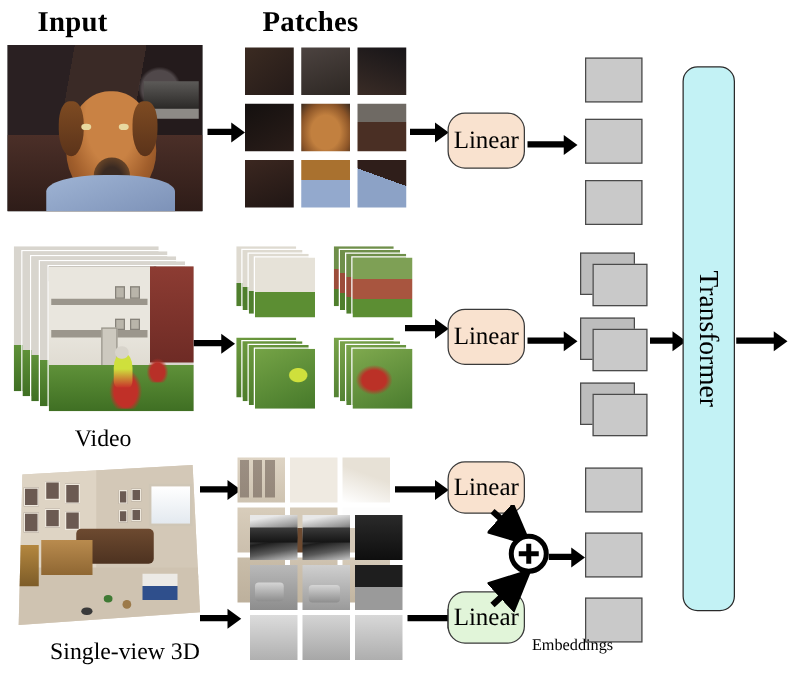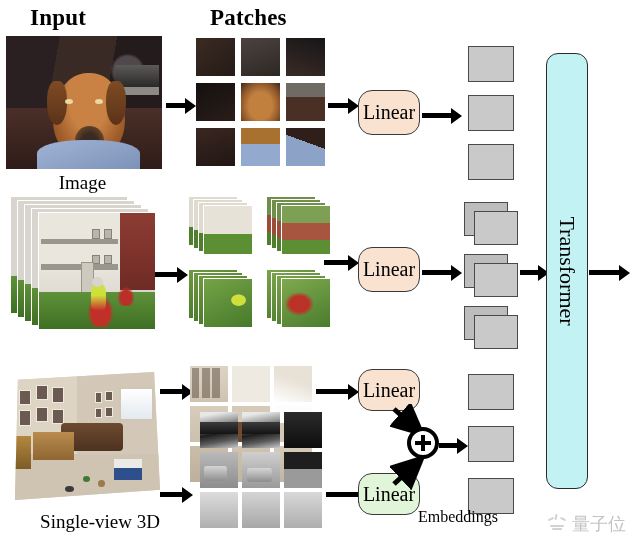--- a/index.html
+++ b/index.html
@@ -29,21 +29,21 @@
   .row-label{
     position:absolute;
     font-size:19px;
     color:#000;
     white-space:nowrap;
     text-align:center;
   }
   #lbl-image{left:0;top:172px;width:165px;}
   #lbl-video{left:0;top:341px;width:165px;}
   #lbl-3d{left:0;top:511px;width:200px;}
-  #lbl-embeddings{left:398px;top:508px;width:120px;font-size:16px;}
+  #lbl-embeddings{left:398px;top:508px;width:120px;font-size:13px;}
 
   
   .photo{position:absolute;overflow:hidden;background:#222;}
 
   
   .dog-bg{position:absolute;inset:0;
     background:
       radial-gradient(circle at 78% 26%, #50484a 0 9%, rgba(80,72,74,0) 11%),
       linear-gradient(100deg,#2a2022 0 30%, #3a2a26 30% 62%, #241b1c 62% 100%);
   }
@@ -206,21 +206,20 @@
     <div class="dog-shelf2"></div>
     <div class="dog-couch"></div>
     <div class="dog-body"></div>
     <div class="dog-ear l"></div>
     <div class="dog-ear r"></div>
     <div class="dog-eye l"></div>
     <div class="dog-eye r"></div>
     <div class="dog-snout"></div>
     <div class="dog-jeans"></div>
   </div>
-  <div class="row-label" id="lbl-image">Image</div>
 
   <div class="arrow" style="left:166px;top:103px;width:30px;">
     <div class="shaft" style="width:20px;"></div>
     <div class="head" style="left:19px;"></div>
   </div>
 
   <div class="patchgrid" style="left:196px;top:38px;width:129px;height:128px;">
     <div class="patch" style="left:0px;top:0px;width:39px;height:38px;background:linear-gradient(140deg,#3b2b22,#241a18);"></div>
     <div class="patch" style="left:45px;top:0px;width:39px;height:38px;background:linear-gradient(160deg,#4c4340,#2d2723);"></div>
     <div class="patch" style="left:90px;top:0px;width:39px;height:38px;background:linear-gradient(200deg,#171518,#3a2c26);"></div>
@@ -281,20 +280,21 @@
       <div class="moto-win" style="left:46%;top:36%;"></div>
       <div class="moto-win" style="left:56%;top:36%;"></div>
       <div class="moto-door"></div>
       <div class="moto-grass"></div>
       <div class="moto-bike2"></div>
       <div class="moto-bike"></div>
       <div class="moto-rider"></div>
       <div class="moto-helm"></div>
     </div>
   </div>
+  <div class="row-label" id="lbl-video">Video</div>
 
   <div class="arrow" style="left:155px;top:272px;width:34px;">
     <div class="shaft" style="width:23px;"></div>
     <div class="head" style="left:22px;"></div>
   </div>
 
   <div class="patchgrid" style="left:188px;top:196px;width:145px;height:140px;">
 
     <div class="stack" style="left:0px;top:0px;">
       <div class="sheet" style="left:0px;top:0px;width:50px;height:50px;background:linear-gradient(180deg,#dedad0 0 62%,#4f7f2d 62% 100%);"></div>
@@ -494,24 +494,14 @@
 
   <div class="transformer" style="left:546px;top:53px;width:42px;height:436px;">
     <span>Transformer</span>
   </div>
 
   <div class="arrow" style="left:589px;top:270px;width:42px;">
     <div class="shaft" style="width:31px;"></div>
     <div class="head" style="left:30px;"></div>
   </div>
 
-  <div id="watermark">
-    <span class="wm-logo">
-      <i style="left:8px;top:0px;width:2px;height:6px;transform:rotate(12deg);"></i>
-      <i style="left:1px;top:4px;width:6px;height:2px;transform:rotate(-28deg);"></i>
-      <i style="left:13px;top:4px;width:6px;height:2px;transform:rotate(28deg);"></i>
-      <i style="left:3px;top:11px;width:14px;height:2px;"></i>
-      <i style="left:5px;top:14px;width:10px;height:2px;"></i>
-    </span>
-    <span>量子位</span>
-  </div>
 
 </div>
 
 </body></html>

